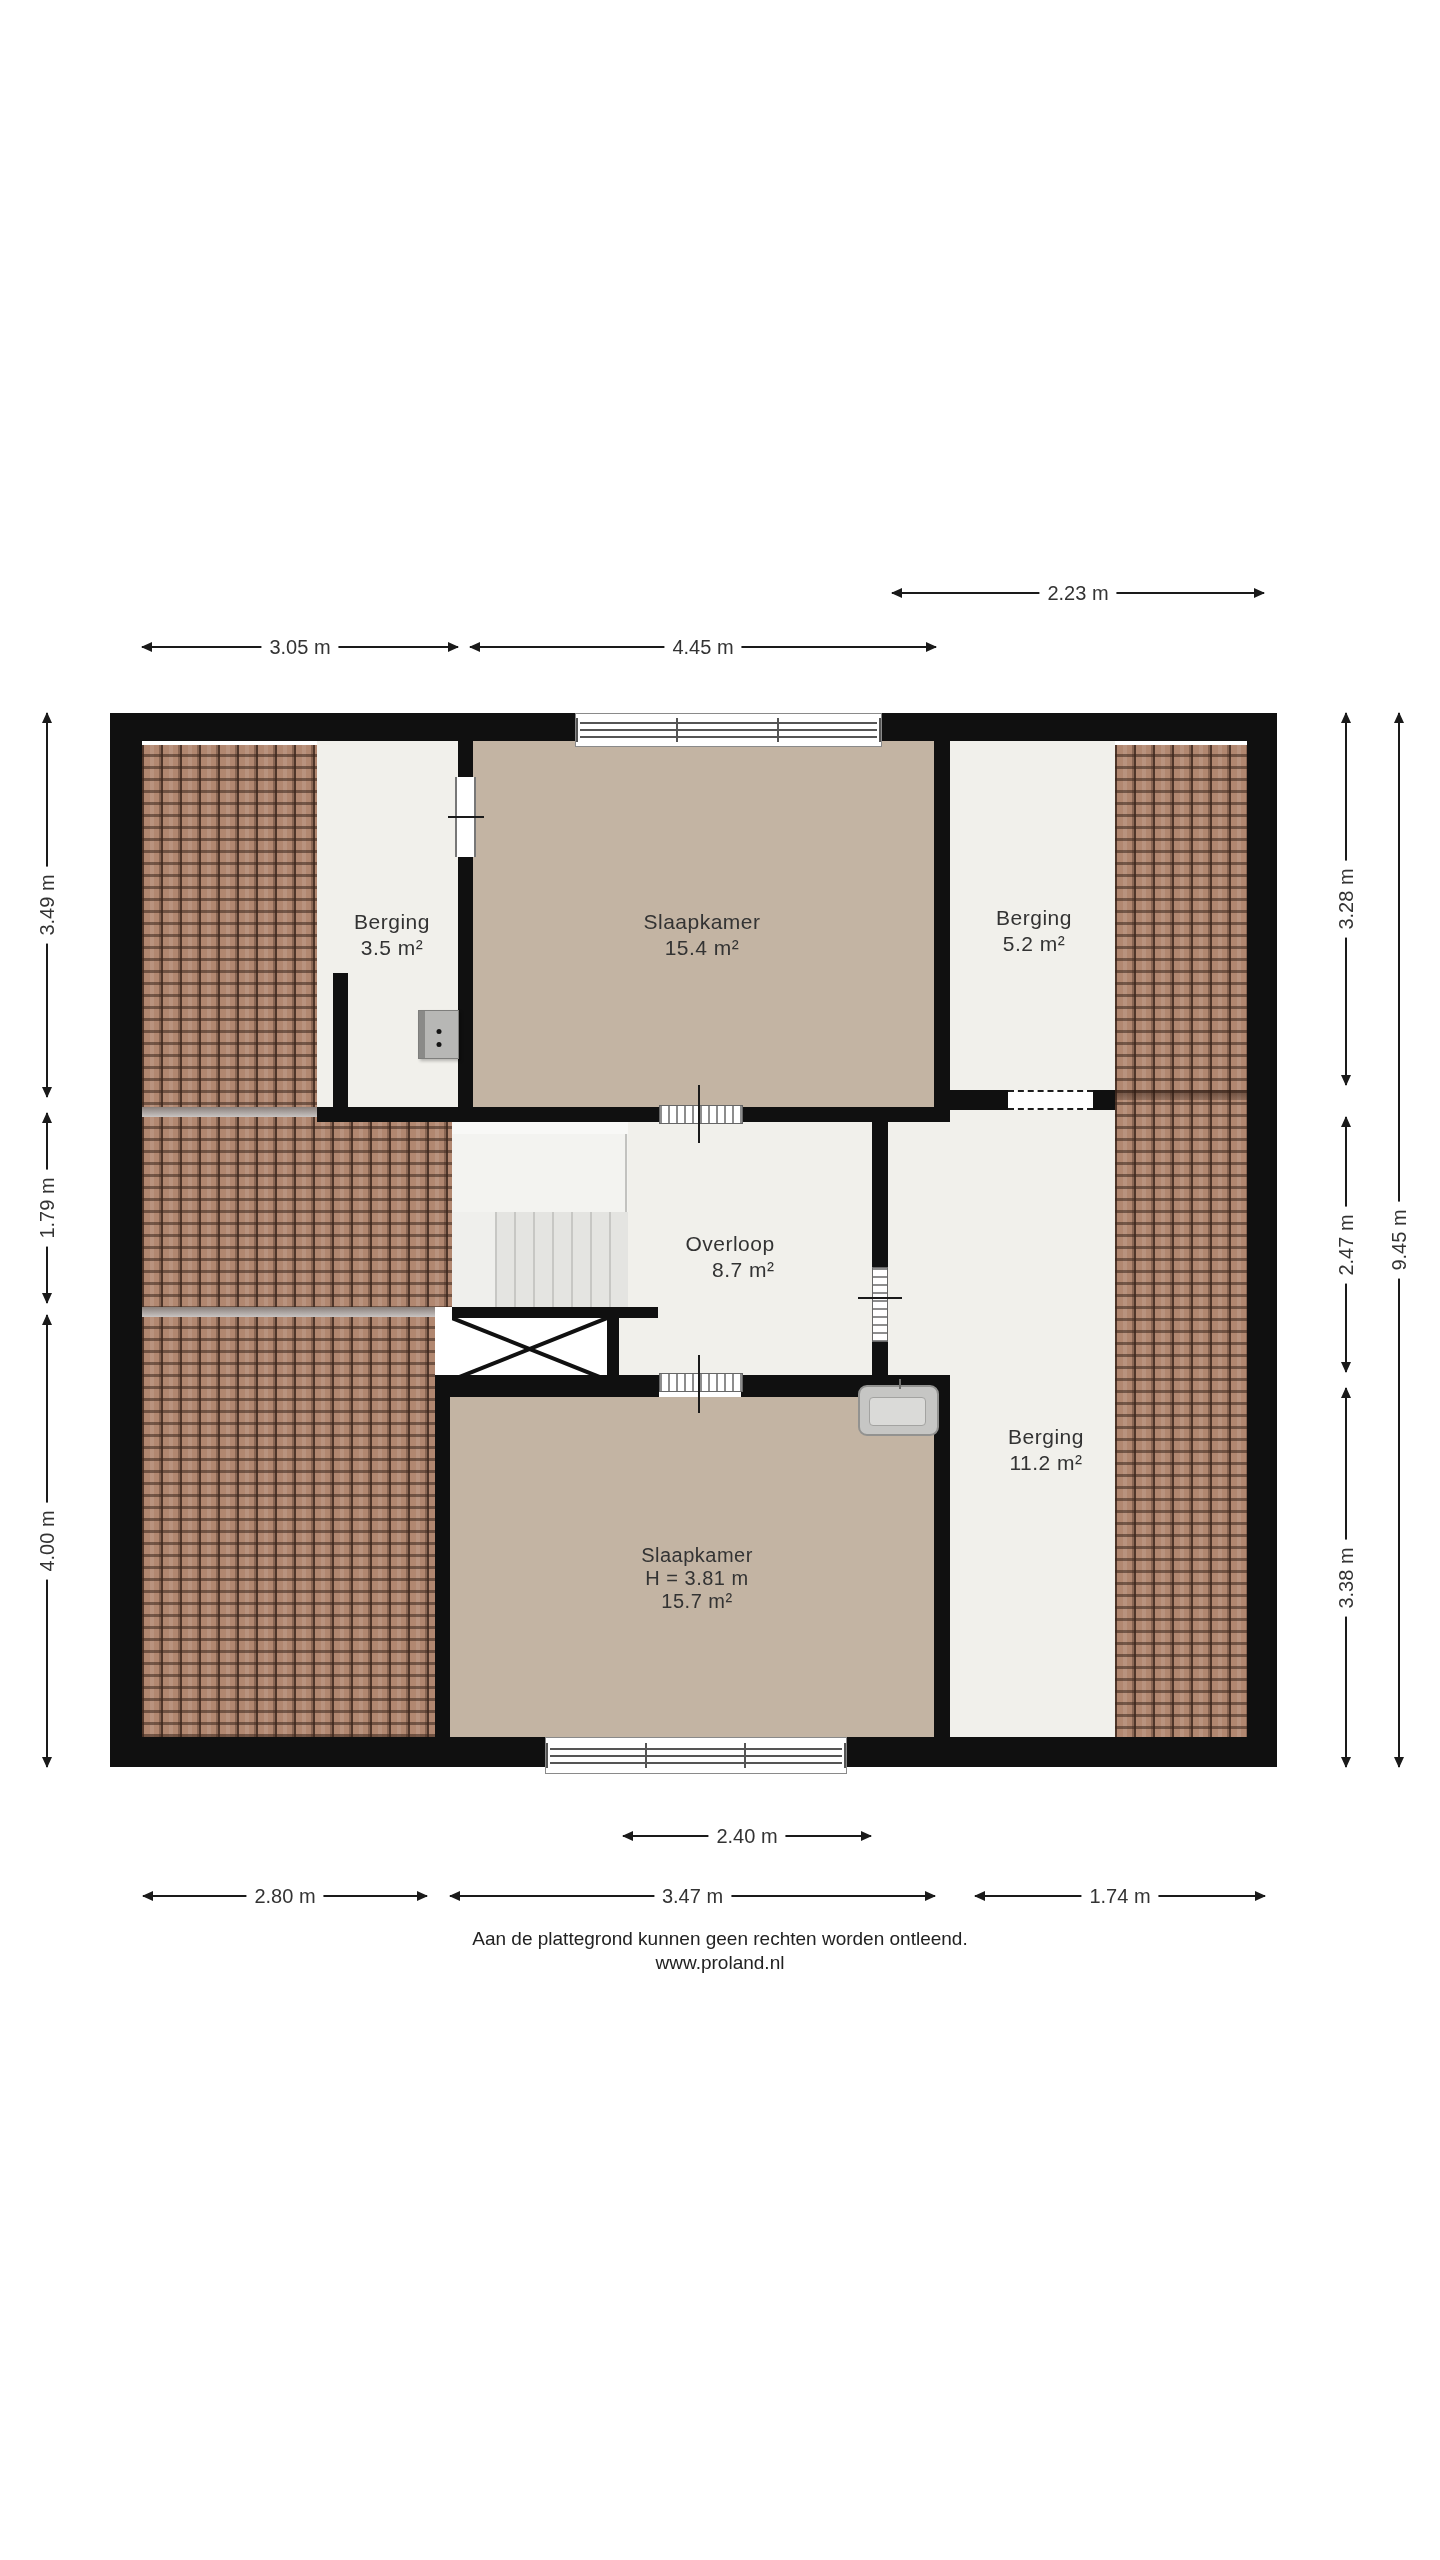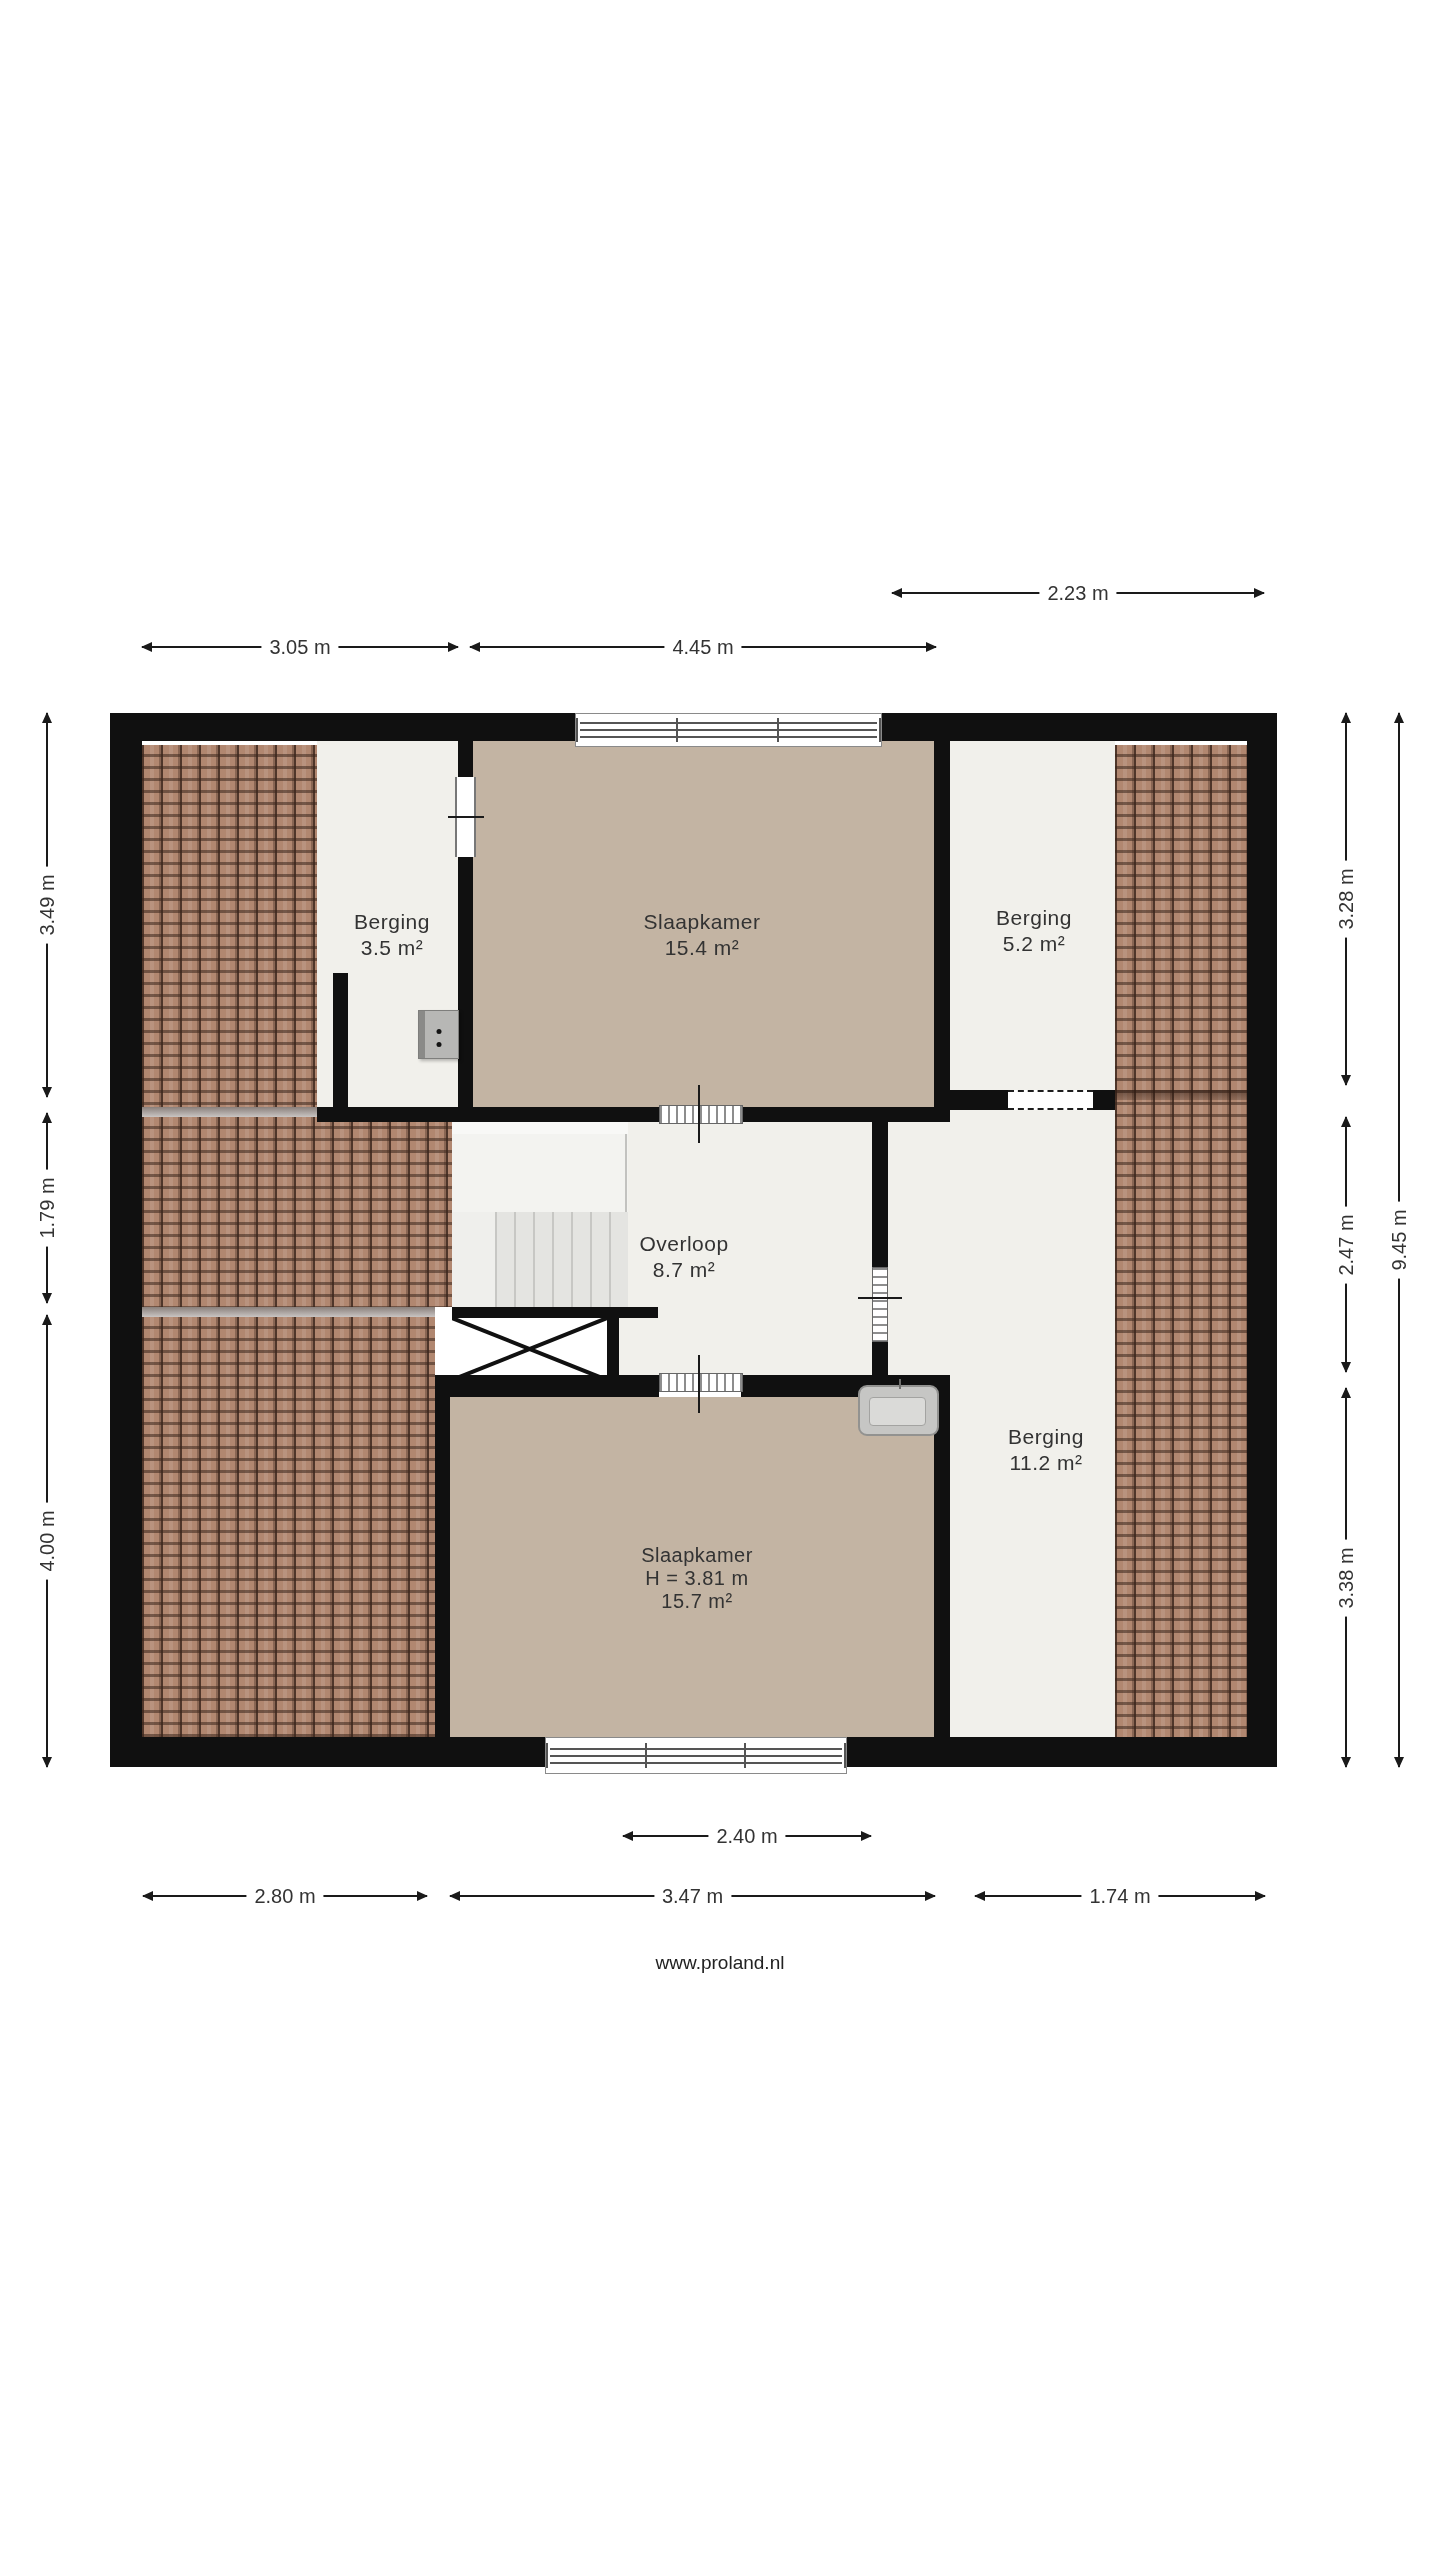--- a/index.html
+++ b/index.html
@@ -162,21 +162,21 @@
     <div>3.5 m²</div>
   </div>
   <div class="roomlabel" style="left:702px;top:935px;">
     <div>Slaapkamer</div>
     <div>15.4 m²</div>
   </div>
   <div class="roomlabel" style="left:1034px;top:931px;">
     <div>Berging</div>
     <div>5.2 m²</div>
   </div>
-  <div class="roomlabel" style="left:684px;top:1257px;">
+  <div class="roomlabel" style="left:730px;top:1257px;text-align:right;">
     <div>Overloop</div>
     <div>8.7 m²</div>
   </div>
   <div class="roomlabel" style="left:1046px;top:1450px;">
     <div>Berging</div>
     <div>11.2 m²</div>
   </div>
   <div class="roomlabel small3" style="left:697px;top:1578px;">
     <div>Slaapkamer</div>
     <div>H = 3.81 m</div>
@@ -264,15 +264,16 @@
       <div class="ah d"></div>
     <span class="lbl rot">3.38 m</span>
   </div>
   <div class="dim" style="left:1389px;top:713px;width:20px;height:1054px;">
     <div class="line-v"></div>
       <div class="ah u"></div>
       <div class="ah d"></div>
     <span class="lbl rot">9.45 m</span>
   </div>
 
+  <div class="footer" style="top:1928px;">Aan de plattegrond kunnen geen rechten worden ontleend.</div>
   <div class="footer" style="top:1952px;">www.proland.nl</div>
 
 </div>
 
 </body></html>

